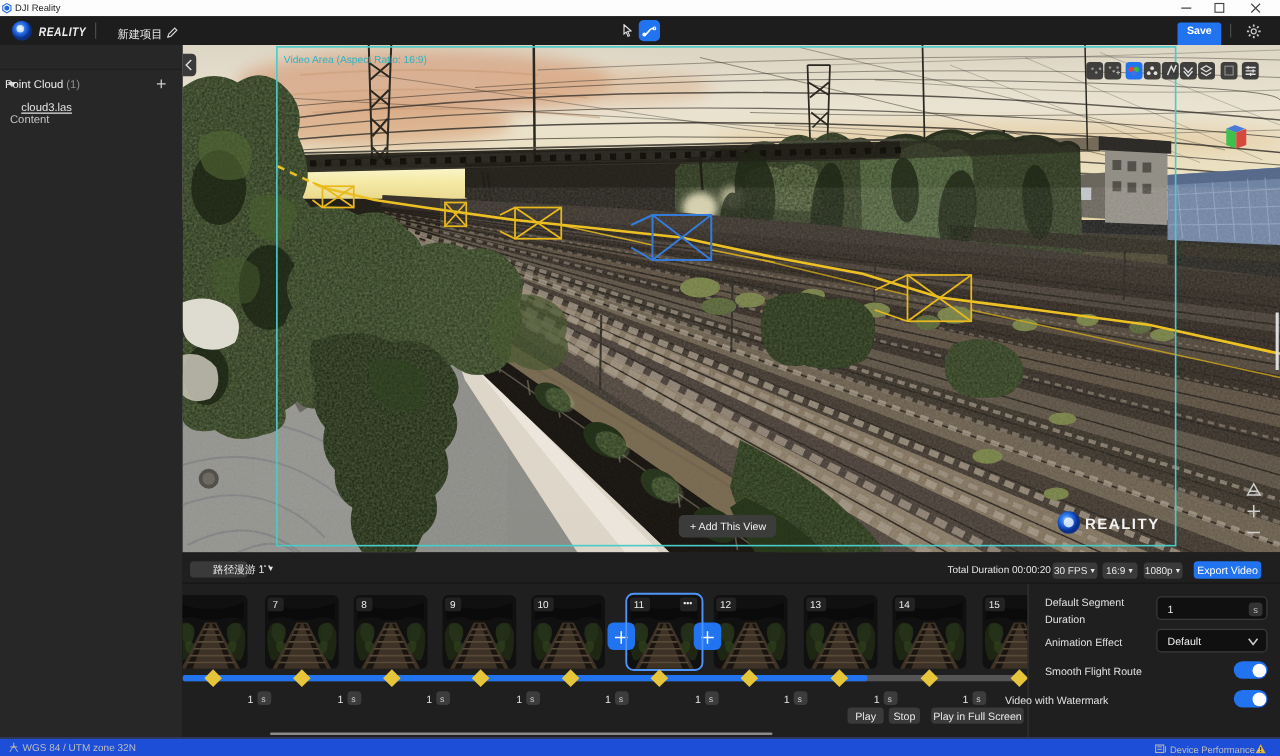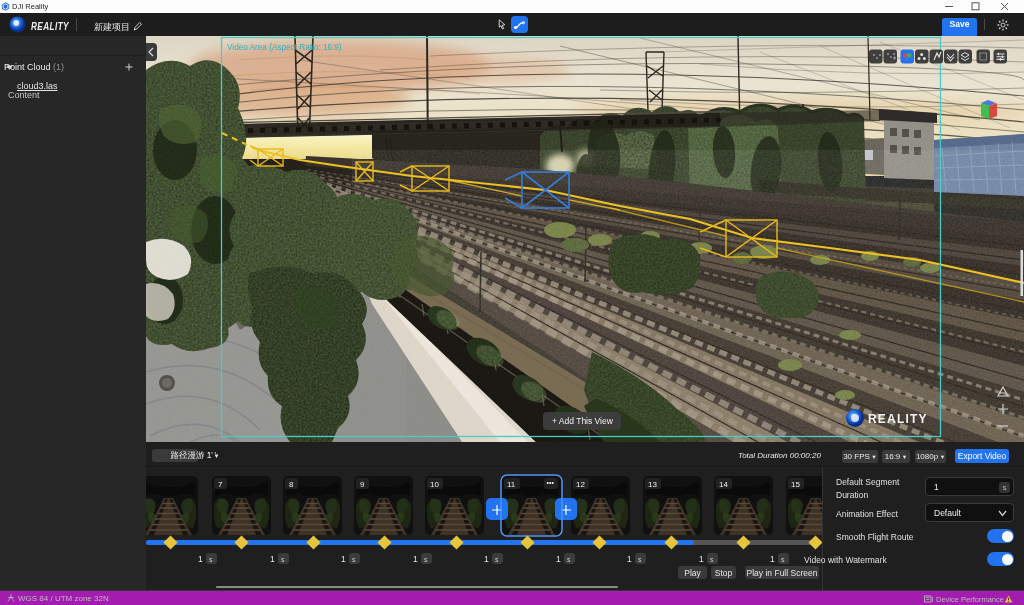--- a/index.html
+++ b/index.html
@@ -4,21 +4,21 @@
 <style>
   html,body{margin:0;padding:0;width:1024px;height:605px;overflow:hidden;
     font-family:"Liberation Sans", sans-serif;background:#1f1f1f;}
   *{box-sizing:border-box;}
   .abs{position:absolute;}
   #titlebar{position:absolute;left:0;top:0;width:1024px;height:13px;background:#fdfdfd;}
   #header{position:absolute;left:0;top:13px;width:1024px;height:23px;background:#1d1d1d;}
   #sidebar{position:absolute;left:0;top:36px;width:146px;height:554px;background:#272727;}
   #viewport{position:absolute;left:146px;top:36px;width:878px;height:406px;}
   #timeline{position:absolute;left:146px;top:442px;width:878px;height:148px;background:#1f1f1f;}
-  #statusbar{position:absolute;left:0;top:590px;width:1024px;height:15px;background:#a21caf;border-top:1px solid #363636;}
+  #statusbar{position:absolute;left:0;top:590px;width:1024px;height:15px;background:#1d4ed8;border-top:1px solid #363636;}
   .btn-dark{background:#3a3a3a;color:#e8e8e8;border-radius:3px;font-size:10px;display:flex;align-items:center;justify-content:center;}
 </style>
 </head>
 <body>
 
 <div id="titlebar">
   <svg class="abs" style="left:1px;top:2px" width="9" height="9" viewBox="0 0 9 9">
     <path d="M4.5 0.3 L8.2 2.4 V6.6 L4.5 8.7 L0.8 6.6 V2.4 Z" fill="#2569d8"></path>
     <path d="M4.5 1.8 L6.9 3.2 V5.8 L4.5 7.2 L2.1 5.8 V3.2 Z" fill="none" stroke="#fff" stroke-width="0.9"></path>
   </svg>
@@ -483,21 +483,21 @@
   <text x="552" y="424" font-size="8.5" fill="#efefef" font-family="Liberation Sans">+ Add This View</text>
 
   <rect x="1020.5" y="250" width="2.5" height="46" fill="#dcdcdc"></rect>
 </svg>
 </div>
 
 <div id="timeline">
 
   <div class="abs btn-dark" style="left:6px;top:7px;width:46px;height:13px;font-size:8.5px;white-space:nowrap;padding-left:40px;">路径漫游 1<span style="font-size:6px;margin-left:2px;">▼</span></div>
   <div class="abs" style="left:61px;top:5px;color:#dcdcdc;font-size:10px;">⋯</div>
-  <div class="abs" style="left:592px;top:9px;font-size:8px;color:#e6e6e6;white-space:nowrap;font-style:italic;">Total Duration 00:00:20</div>
+  <div class="abs" style="left:612px;top:9px;font-size:8px;color:#e6e6e6;white-space:nowrap;">Total Duration 00:00:20</div>
   <div class="abs btn-dark" style="left:696px;top:8px;width:36px;height:13px;font-size:8px;white-space:nowrap;">30 FPS<span style="font-size:5.5px;margin-left:1.5px;">▼</span></div>
   <div class="abs btn-dark" style="left:736px;top:8px;width:28px;height:13px;font-size:8px;white-space:nowrap;">16:9<span style="font-size:5.5px;margin-left:1.5px;">▼</span></div>
   <div class="abs btn-dark" style="left:769px;top:8px;width:31px;height:13px;font-size:8px;white-space:nowrap;">1080p<span style="font-size:5.5px;margin-left:1.5px;">▼</span></div>
   <div class="abs btn-dark" style="left:809px;top:7px;width:54px;height:14px;font-size:8.5px;background:#2173f0;color:#fff;white-space:nowrap;">Export Video</div>
   <div class="abs" style="left:0;top:24px;width:878px;height:1px;background:#161616;"></div>
 
   <svg class="abs" style="left:0;top:25px;" width="878" height="123" viewBox="0 0 878 123">
       <clipPath id="tlclip">
         <rect x="0" y="0" width="676" height="123"></rect>
       </clipPath>

